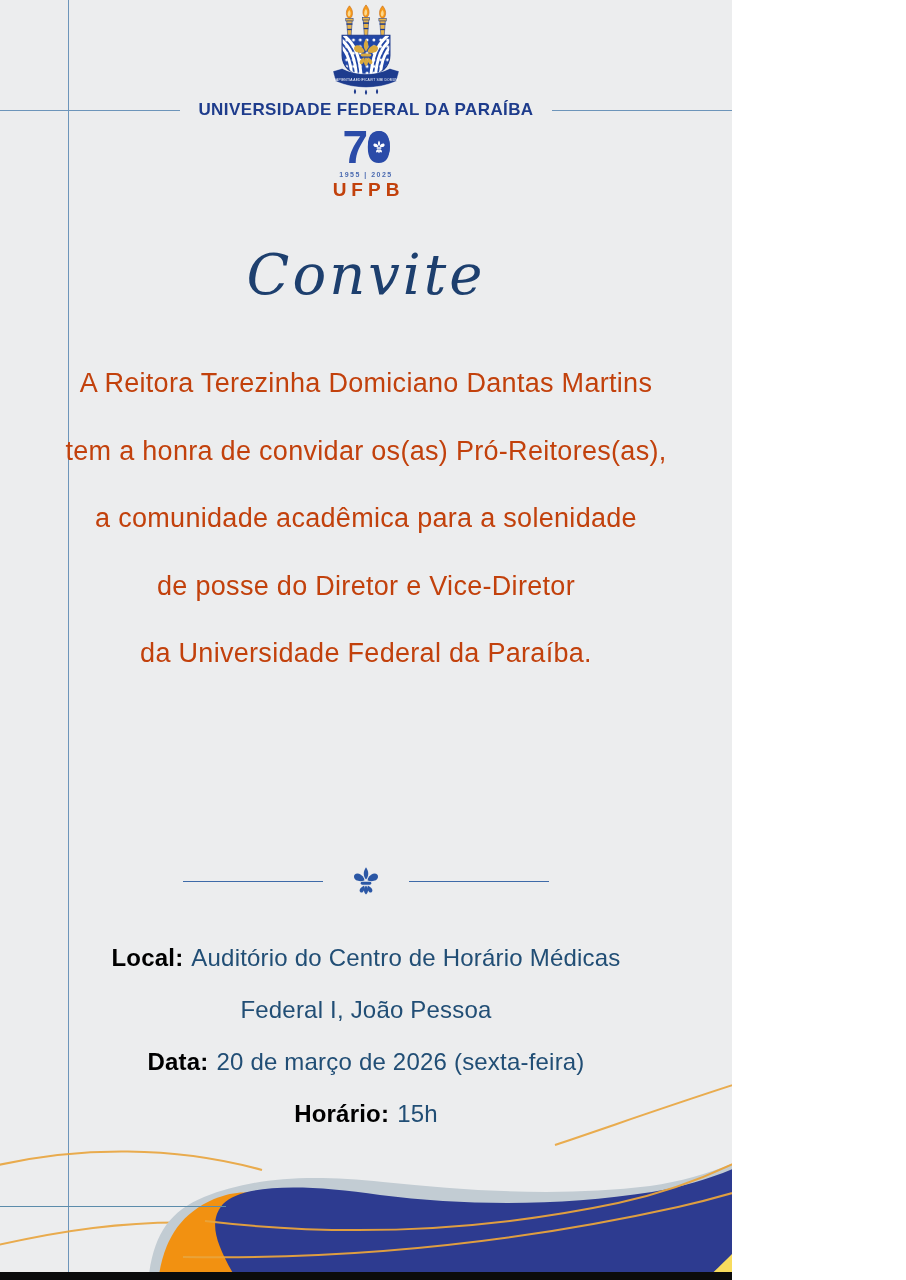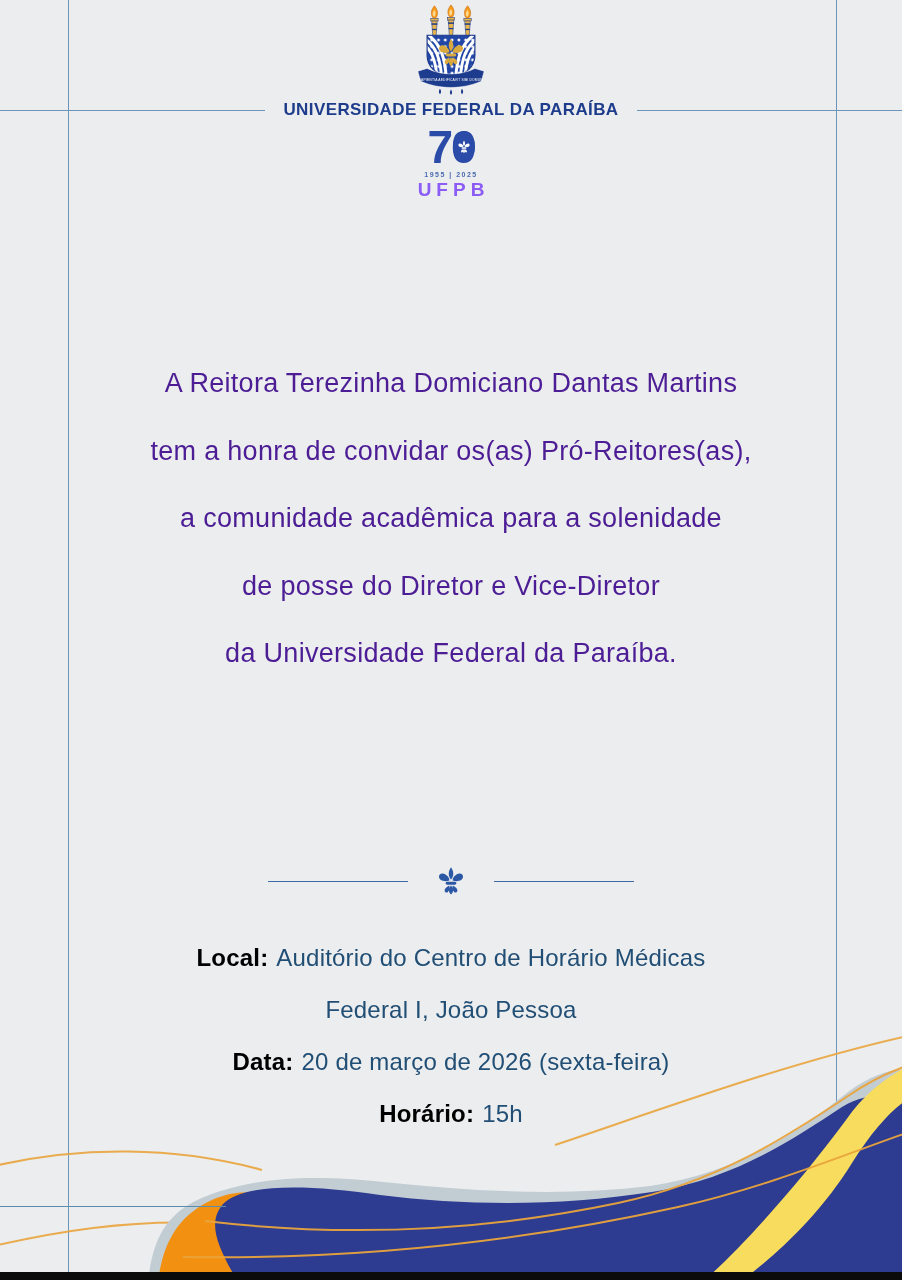--- a/index.html
+++ b/index.html
@@ -1,17 +1,17 @@
 <!DOCTYPE html>
 <html lang="pt"><head>
 <meta charset="utf-8">
 <style>
   html,body{margin:0;padding:0;}
   .page{
-    position:relative;width:902px;height:1280px;
+    position:relative;width:732px;height:1280px;
     background:#ecedee;overflow:hidden;
     font-family:"Liberation Sans",sans-serif;
   }
   
   .vline{position:absolute;top:0;bottom:0;width:1px;background:#6d95ba;z-index:1;}
   .vline.left{left:68px;}
   .vline.right{left:836px;}
   .hline-top{position:absolute;left:0;right:0;top:110px;height:1px;background:#6d95ba;z-index:1;}
   .hline-bottom{position:absolute;left:0;top:1206px;width:226px;height:1px;background:#5b8cab;z-index:3;}
 
@@ -20,32 +20,32 @@
   .title-row{position:absolute;top:96px;left:0;right:0;height:28px;display:flex;align-items:center;justify-content:center;z-index:3;}
   .title-row .uni-name{
     background:#ecedee;padding:0 18px;
     font-size:17px;font-weight:700;letter-spacing:.4px;color:#1e3c8c;white-space:nowrap;
   }
   .logo70{position:absolute;top:124px;left:0;right:0;text-align:center;z-index:3;}
   .logo70-num{position:relative;display:inline-block;font-weight:700;font-size:46px;line-height:1;letter-spacing:-2px;color:#2a4ba8;}
   .zero-disc{position:absolute;left:26px;top:7px;width:22px;height:31px;background:#2a4ba8;border-radius:50%;
     display:flex;align-items:center;justify-content:center;}
   .logo70-years{font-size:7px;color:#4a6ab0;letter-spacing:1.5px;margin-top:1px;font-weight:700;}
-  .logo70-acronym{font-size:19px;font-weight:700;color:#8b5cf6;letter-spacing:5px;margin-top:1px;text-indent:5px;}
+  .logo70-acronym{font-size:19px;font-weight:700;color:#c2410c;letter-spacing:5px;margin-top:1px;text-indent:5px;}
 
   
   .convite{
     position:absolute;top:242px;left:0;right:0;text-align:center;z-index:3;
     font-family:"DejaVu Serif",serif;font-style:italic;font-weight:400;
     font-size:56px;letter-spacing:3px;color:#1d3f6e;
   }
 
   
   .invite-body{position:absolute;top:350px;left:0;right:0;text-align:center;z-index:3;
-    font-size:27px;line-height:67.5px;letter-spacing:.3px;color:#4c1d95;}
+    font-size:27px;line-height:67.5px;letter-spacing:.3px;color:#c2410c;}
 
   
   .divider{position:absolute;top:860px;left:0;right:0;height:42px;display:flex;align-items:center;justify-content:center;gap:28px;z-index:3;}
   .divider .rule{width:140px;height:0;border-top:1.6px solid #3e6aa8;}
 
   
   .details{position:absolute;top:932px;left:0;right:0;text-align:center;z-index:3;
     font-size:24px;line-height:52px;color:#214e75;letter-spacing:.2px;}
   .detail-label{font-weight:700;color:#000000;margin-right:8px;}
 
@@ -154,20 +154,21 @@
       <span class="zero-disc">
         <svg width="14" height="20" viewBox="-13 -13 26 26" color="#ffffff">
           <use href="#fleur"></use>
         </svg>
       </span>
     </div>
     <div class="logo70-years">1955 | 2025</div>
     <div class="logo70-acronym">UFPB</div>
   </div>
 
+  <div class="convite">Convite</div>
 
   <div class="invite-body">
     <div>A Reitora Terezinha Domiciano Dantas Martins</div>
     <div>tem a honra de convidar os(as) Pró-Reitores(as),</div>
     <div>a comunidade acadêmica para a solenidade</div>
     <div>de posse do Diretor e Vice-Diretor</div>
     <div>da Universidade Federal da Paraíba.</div>
   </div>
 
   <div class="divider">

